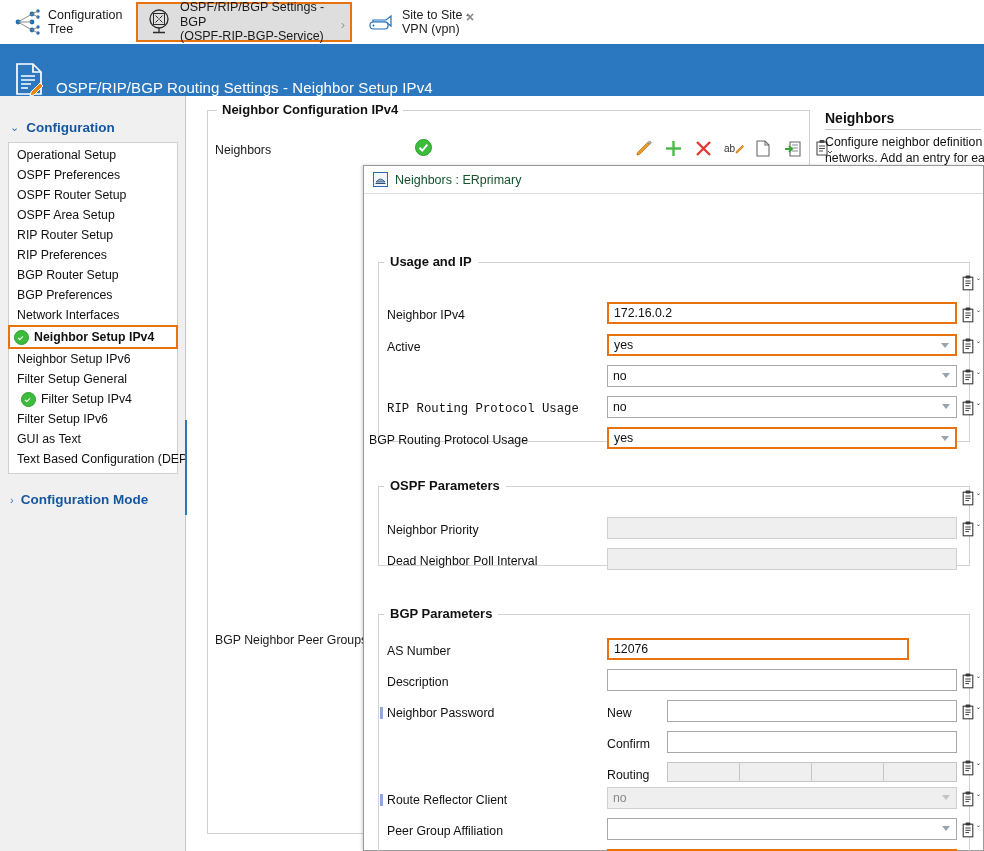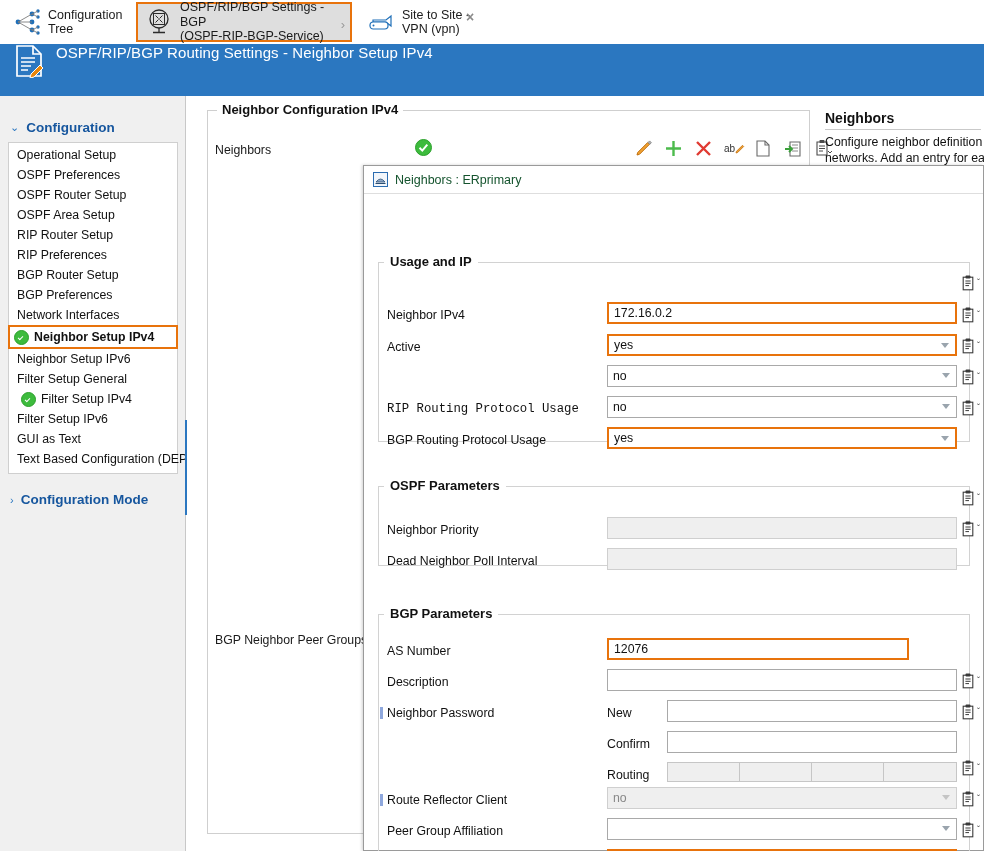--- a/index.html
+++ b/index.html
@@ -27,21 +27,21 @@
   .tab-lbl{font-size:12.5px;line-height:14.5px;color:#1a1a1a;}
   .tab-chev{
     position:absolute;right:5px;top:13px;color:#9a9a9a;font-size:13px;
   }
   .tab-x{
     position:absolute;color:#8a8a8a;font-size:14px;line-height:14px;font-weight:bold;
   }
   
   #blueheader{
     position:absolute;left:0;top:44px;width:984px;height:52px;
-    background:#2b77c0;display:flex;align-items:flex-start;
+    background:#2b77c0;display:flex;align-items:flex-end;
   }
   #hdr-icon{width:30px;height:34px;margin-left:14px;margin-right:12px;position:relative;flex:0 0 30px;}
   #hdr-title{color:#ffffff;font-size:15px;font-weight:400;letter-spacing:.1px;}
   
   #sidebar{
     position:absolute;left:0;top:96px;width:186px;height:755px;
     background:#f0f0f0;border-right:1px solid #c8c8c8;box-sizing:border-box;
   }
   .sb-group{
     display:flex;align-items:center;gap:7px;
@@ -380,21 +380,21 @@
       </div>
 
     <div class="frow" style="left:23px;top:204px;font-family:Liberation Mono, monospace;">
       <span class="flabel">RIP Routing Protocol Usage</span>
       </div>
     <div class="fctl" style="left:243px;top:202px;width:350px;">
       <span>no</span>
       <span class="caret"></span>
       </div>
 
-    <div class="frow" style="left:23px;top:235px;">
+    <div class="frow" style="left:5px;top:235px;">
       <span class="flabel">BGP Routing Protocol Usage</span>
       </div>
     <div class="fctl hl" style="left:243px;top:233px;width:350px;">
       <span>yes</span>
       <span class="caret"></span>
       </div>
 
     <div class="gbox" style="left:14px;top:292px;width:592px;height:80px;"></div>
     <div class="glegend" style="left:20px;top:284px;">OSPF Parameters</div>
 

